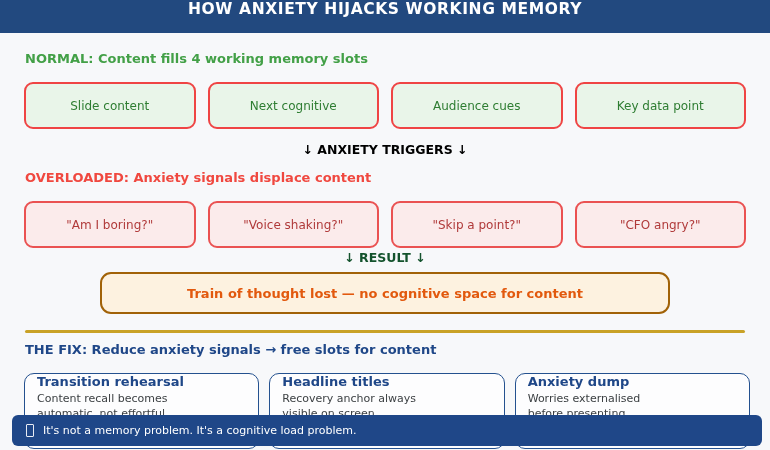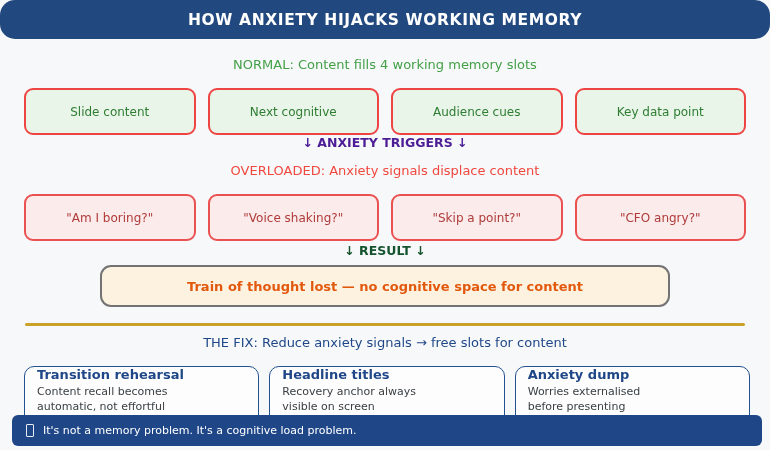--- a/index.html
+++ b/index.html
@@ -7,39 +7,37 @@
   .canvas {
     position: relative;
     width: 770px;
     height: 450px;
     background: #F7F8FA;
     font-family: "DejaVu Sans", "Liberation Sans", sans-serif;
     overflow: hidden;
   }
   
   .header {
-    height: 39px;
+    height: 33px;
     background: #22497F;
     display: flex;
-    align-items: center;
+    align-items: flex-start;
     justify-content: center;
-    border-radius: 15px;
   }
   .header-title {
     color: #FFFFFF;
     font-size: 15.5px;
     font-weight: bold;
     letter-spacing: 0.6px;
   }
   
   .sec-heading {
     margin: 16px 25px;
     font-size: 13px;
-    font-weight: normal;
-    text-align: center;
+    font-weight: bold;
   }
   .heading-normal  { color: #43A047; margin-top: 18px; }
   .heading-over    { color: #F0483F; margin-top: 13px; }
   .heading-fix     { color: #1F4788; margin-top: 9px; }
   
   .slot-row {
     display: flex;
     gap: 12px;
     margin: 7px 24px 0 24px;
   }
@@ -61,29 +59,29 @@
     background: #FBEBEB;
     border: 2px solid #EA5252;
     color: #B03A3A;
   }
   
   .arrow-label {
     text-align: center;
     font-weight: bold;
     font-size: 12.5px;
   }
-  .arrow-red  { color: #4c1d95; margin-top: 0; }
+  .arrow-red  { color: #000000; margin-top: 13px; }
   .arrow-blue { color: #14532d; margin-top: 2px; }
   
   .result-box {
     width: 570px;
     height: 42px;
     margin: 7px auto 0 auto;
     background: #FDF2E0;
-    border: 2px solid #737373;
+    border: 2px solid #a16207;
     border-radius: 11px;
     display: flex;
     align-items: center;
     justify-content: center;
   }
   .result-text {
     color: #E2590E;
     font-size: 13px;
     font-weight: bold;
   }

